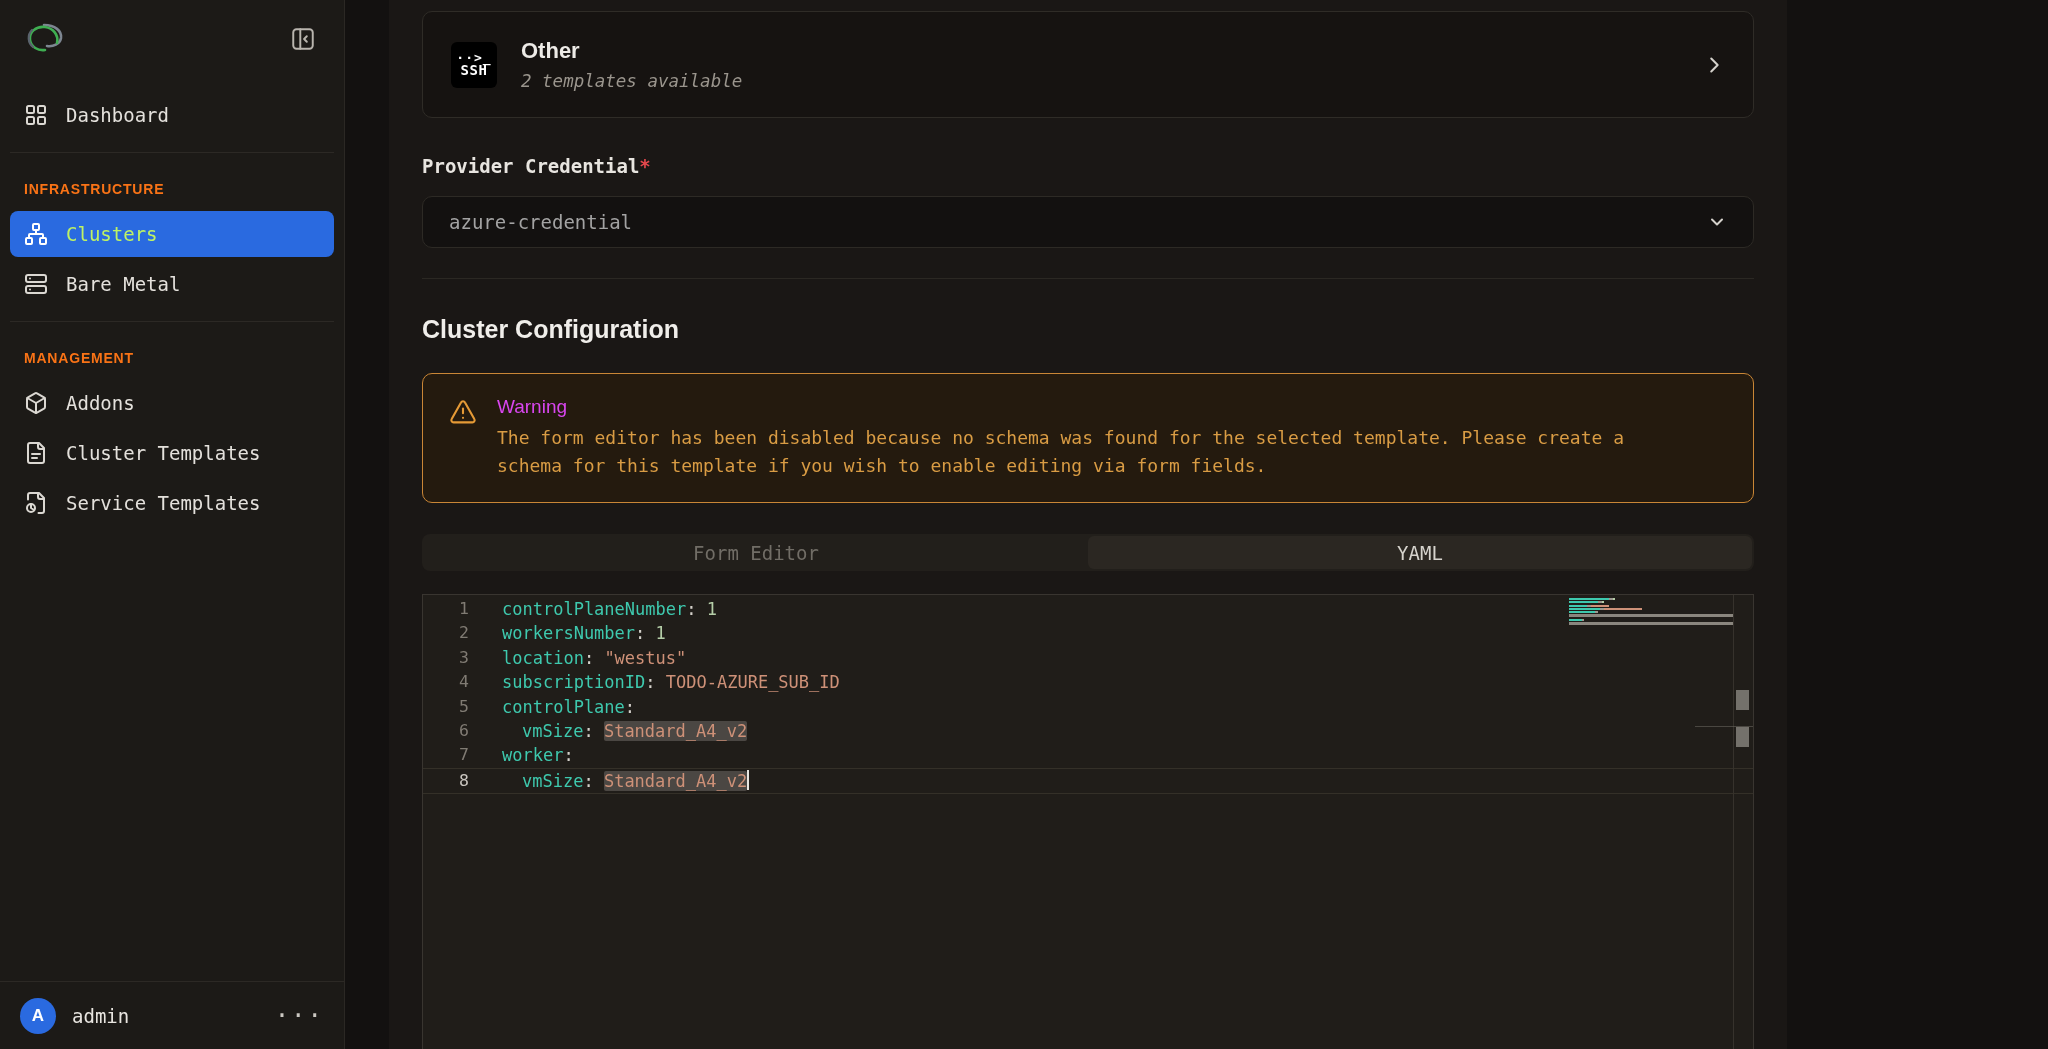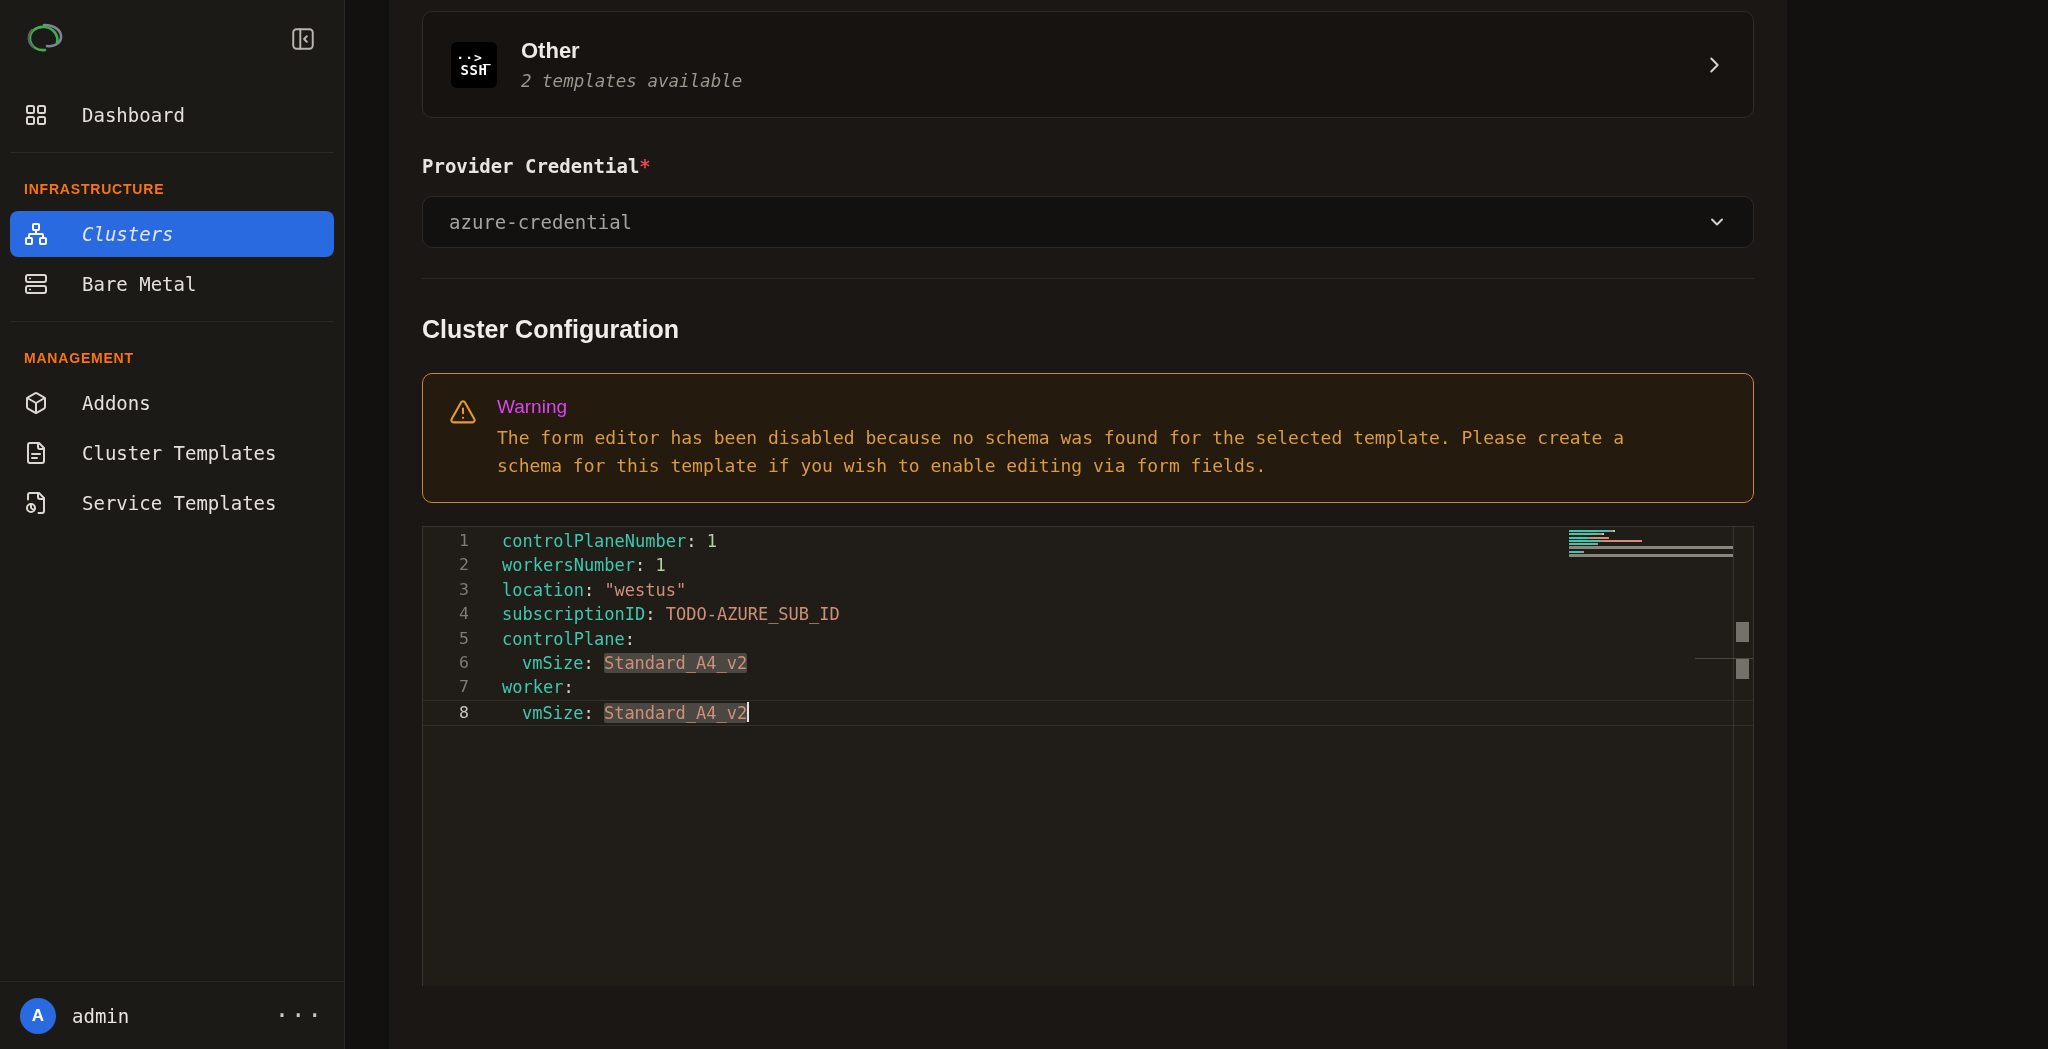--- a/index.html
+++ b/index.html
@@ -11,25 +11,25 @@
   
   .sidebar {
     position:absolute; left:0; top:0; width:345px; height:1049px;
     background:#1c1a17; border-right:1px solid #2b2824;
   }
   .sidebar-header { position:relative; height:92px; }
   .logo { position:absolute; left:20px; top:16px; }
   .collapse-btn { position:absolute; right:28px; top:26px; width:26px; height:26px; color:#b9b5ae; cursor:pointer; }
   .nav { padding:0 10px; }
   .nav-item {
-    display:flex; align-items:center; gap:34px; height:46px; padding:0 14px;
+    display:flex; align-items:center; gap:18px; height:46px; padding:0 14px;
     border-radius:8px; font-size:19px; color:#e4e1dc; cursor:pointer; margin-bottom:4px;
   }
   .nav-item .nicon { width:24px; height:24px; flex:0 0 24px; color:#dbd8d2; }
-  .nav-item.active { background:#2a6ae0; color:#e5e5e5;font-style:italic; }
+  .nav-item.active { background:#2a6ae0; color:#bef264; }
   .nav-item.active .nicon { color:#ffffff; }
   .side-divider { height:1px; background:#2c2925; margin:14px 10px; }
   .section-label {
     font-family:"Liberation Sans", sans-serif; font-weight:bold; font-size:14px;
     letter-spacing:0.8px; color:#f97316; padding:14px 24px 14px; 
   }
   .sidebar-footer {
     position:absolute; left:0; right:0; bottom:0; height:68px;
     border-top:1px solid #2c2925; display:flex; align-items:center; padding:0 20px;
   }
@@ -275,20 +275,24 @@
         </div>
         <div>
           <div class="warn-title">Warning</div>
           <div class="warn-text">
             <div>The form editor has been disabled because no schema was found for the selected template. Please create a</div>
             <div>schema for this template if you wish to enable editing via form fields.</div>
           </div>
         </div>
       </div>
 
+      <div class="tabs">
+        <div class="tab">Form Editor</div>
+        <div class="tab active">YAML</div>
+      </div>
 
       <div class="editor">
         <div class="editor-lines">
             <div class="code-line"><span class="ln">1</span><span class="lc"><span class="tk-key">controlPlaneNumber</span><span class="tk-pun">: </span><span class="tk-num">1</span></span></div>
             <div class="code-line"><span class="ln">2</span><span class="lc"><span class="tk-key">workersNumber</span><span class="tk-pun">: </span><span class="tk-num">1</span></span></div>
             <div class="code-line"><span class="ln">3</span><span class="lc"><span class="tk-key">location</span><span class="tk-pun">: </span><span class="tk-str">"westus"</span></span></div>
             <div class="code-line"><span class="ln">4</span><span class="lc"><span class="tk-key">subscriptionID</span><span class="tk-pun">: </span><span class="tk-str">TODO-AZURE_SUB_ID</span></span></div>
             <div class="code-line"><span class="ln">5</span><span class="lc"><span class="tk-key">controlPlane</span><span class="tk-pun">:</span></span></div>
             <div class="code-line"><span class="ln">6</span><span class="lc"><span class="ind"></span><span class="tk-key">vmSize</span><span class="tk-pun">: </span><span class="tk-str hl">Standard_A4_v2</span></span></div>
             <div class="code-line"><span class="ln">7</span><span class="lc"><span class="tk-key">worker</span><span class="tk-pun">:</span></span></div>

